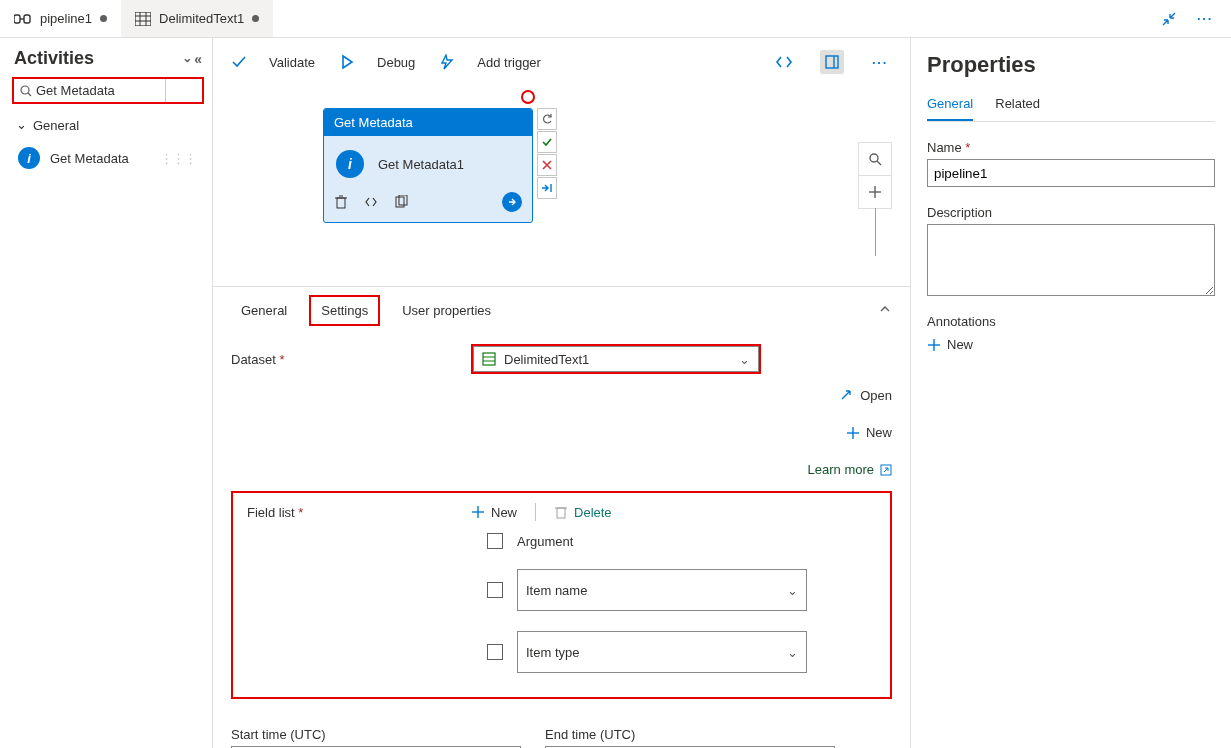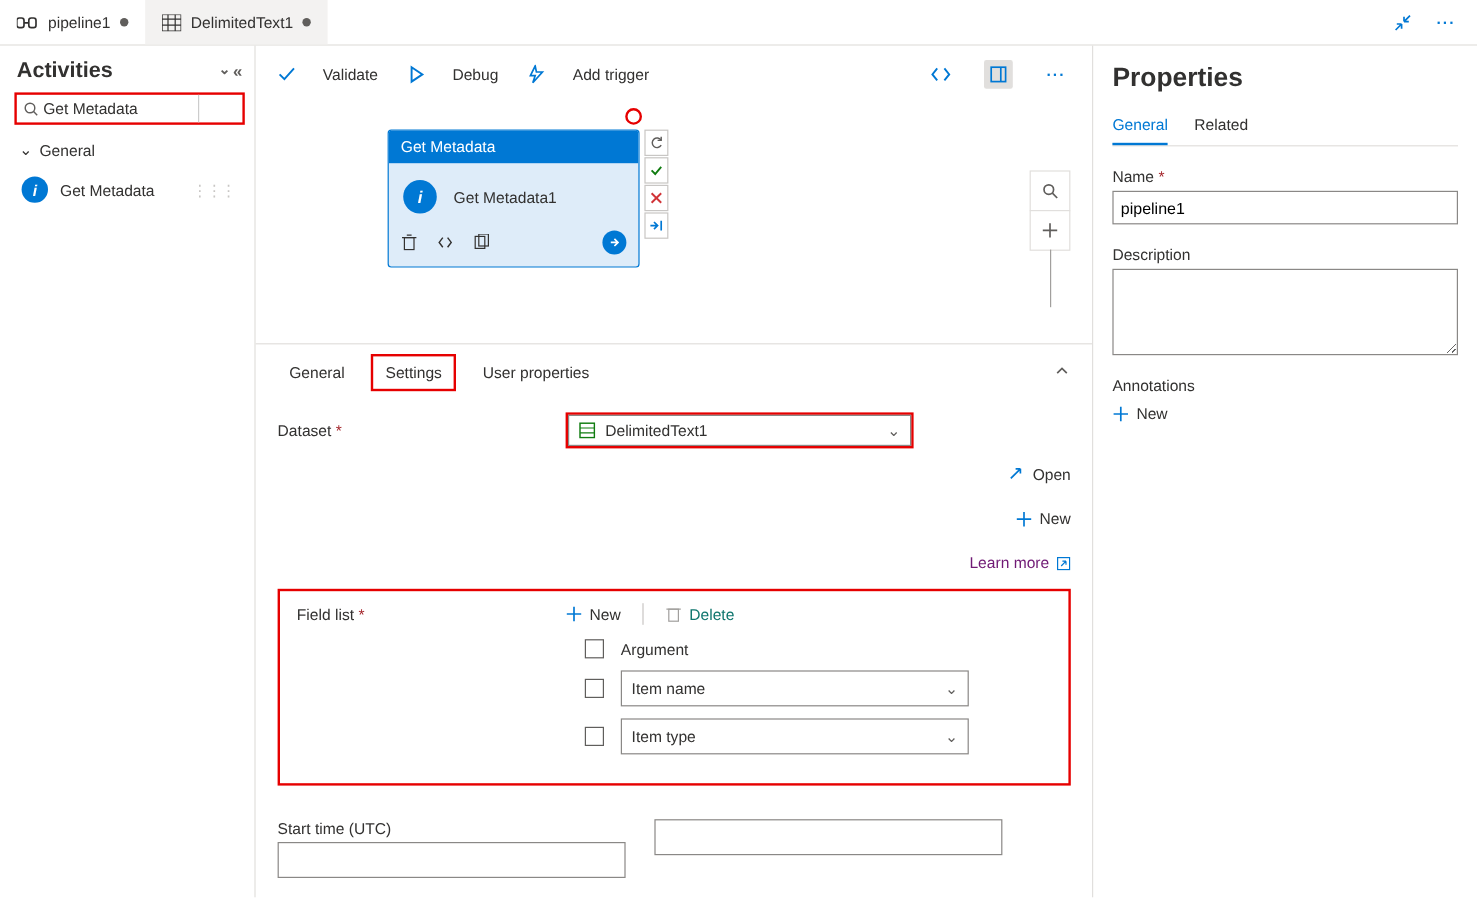--- a/index.html
+++ b/index.html
@@ -179,36 +179,36 @@
     width:290px; border:2px solid #e60000; padding:0;
     display:flex; align-items:center; background:#fff; height:30px;
   }
   .dd-inner {
     flex:1; height:100%; border:1px solid #8a8886; display:flex; align-items:center; gap:8px; padding:0 8px;
   }
   .dd-chev{ color:#605e5c; }
   .dataset-actions {
     display:flex; align-items:flex-end; gap:22px; margin-left:18px; margin-bottom:14px;flex-direction:column;
   }
-  .link-blue { color:#701a75; cursor:pointer; display:flex; align-items:center; gap:6px; }
+  .link-blue { color:#14532d; cursor:pointer; display:flex; align-items:center; gap:6px; }
   .fieldlist-box {
     border:2px solid #e60000; padding:10px 14px 24px; margin-bottom:28px;
   }
   .fl-head {
     display:flex; align-items:center; gap:0; margin-bottom:12px;
   }
   .fl-label { width:224px; }
   .fl-actions { display:flex; align-items:center; gap:18px; }
   .fl-actions .divider { width:1px;height:18px;background:#c8c6c4; }
   .disabled { color:#0f766e; }
-  .arg-rows { margin-left:240px; display:flex; flex-direction:column; gap:10px; }
+  .arg-rows { margin-left:240px; display:flex; flex-direction:column; gap:20px; }
   .arg-row { display:flex; align-items:center; gap:14px; }
   .ck { width:16px;height:16px;border:1px solid #605e5c;background:#fff;cursor:pointer; }
   .arg-dd {
-    width:290px;height:30px;border:1px solid #8a8886;display:flex;align-items:center;justify-content:space-between;padding:0 8px;cursor:pointer;
+    width:290px;height:42px;border:1px solid #8a8886;display:flex;align-items:center;justify-content:space-between;padding:0 8px;cursor:pointer;
   }
   .filter-row { display:flex; gap:24px; }
   .filter-col { display:flex; flex-direction:column; gap:4px; }
   .text-input { width:290px;height:30px;border:1px solid #8a8886;padding:0 6px; }
   .helpq{width:14px;height:14px;border:1px solid #605e5c;border-radius:50%;display:inline-flex;align-items:center;justify-content:center;font-size:10px;color:#605e5c;margin-left:4px;}
   
   .props {
     width:320px; padding:14px 16px; overflow:auto;
   }
   .props h2 { margin:0 0 14px; font-size:22px; font-weight:600; }
@@ -484,20 +484,21 @@
           </div>
         </div>
       </div>
 
       <div class="filter-row" style="margin-bottom:22px;">
         <div class="filter-col">
           <span>Start time (UTC)</span>
           <input class="text-input" style="">
         </div>
         <div class="filter-col">
+          <span>End time (UTC)</span>
           <input class="text-input" style="">
         </div>
       </div>
 
     </div>
   </div>
 
   <div class="props">
     <h2>Properties</h2>
     <div class="ptabs">

